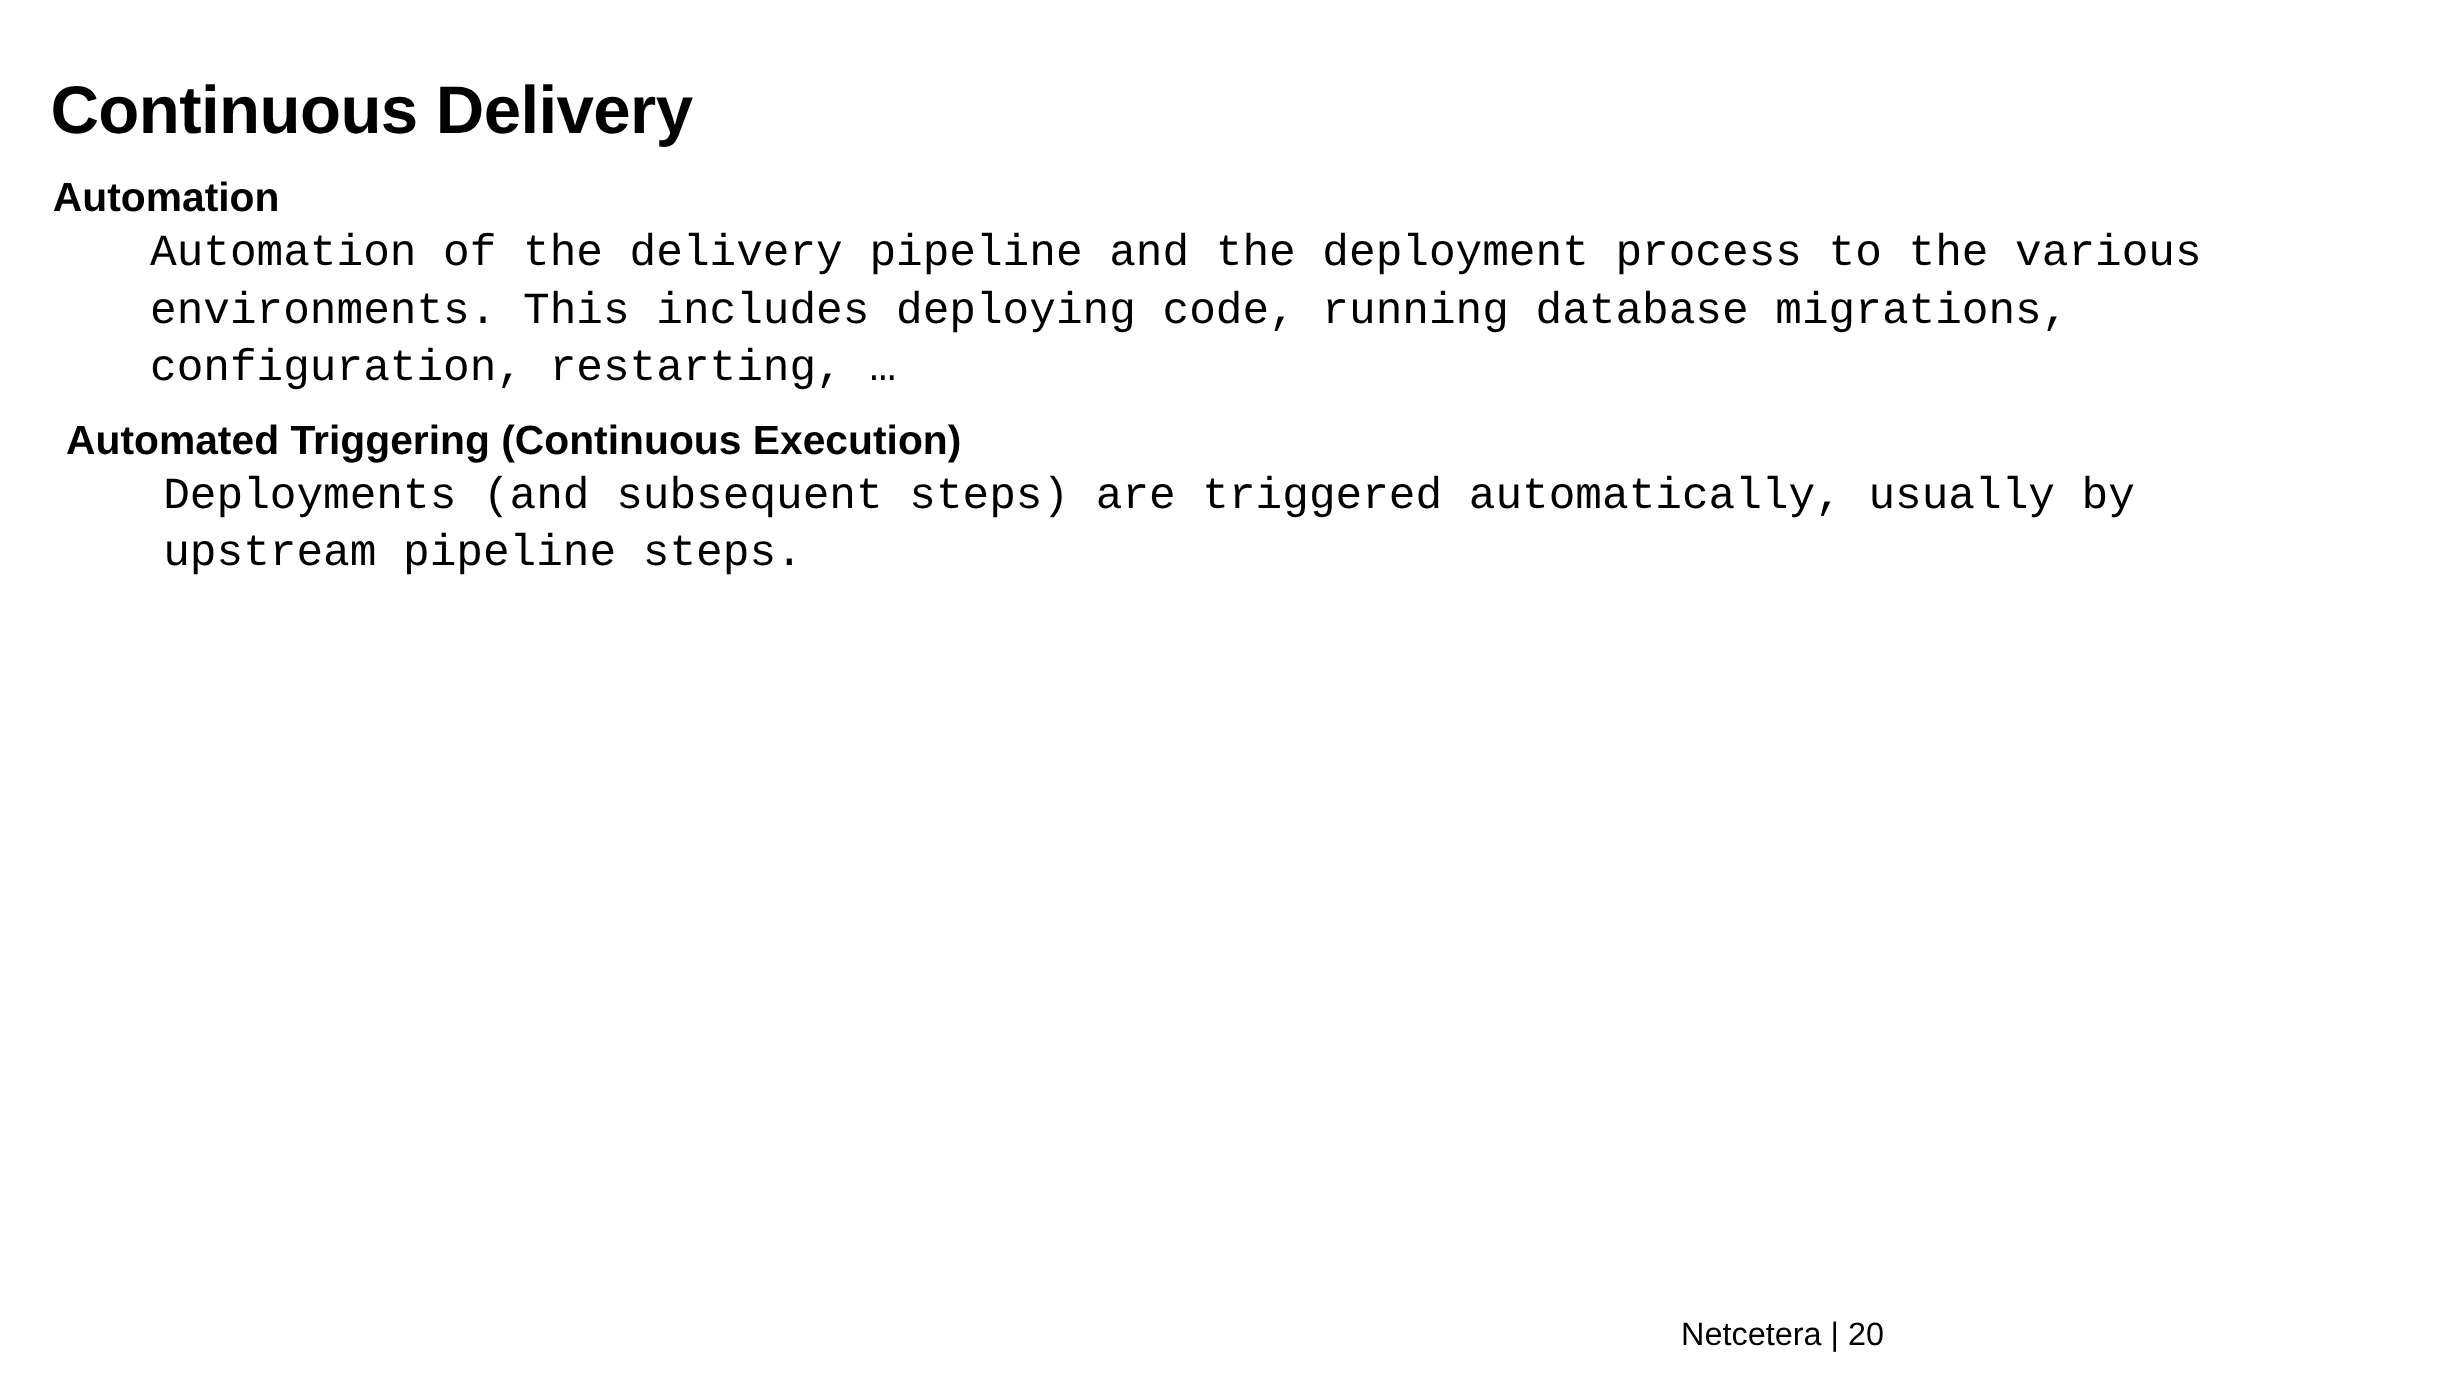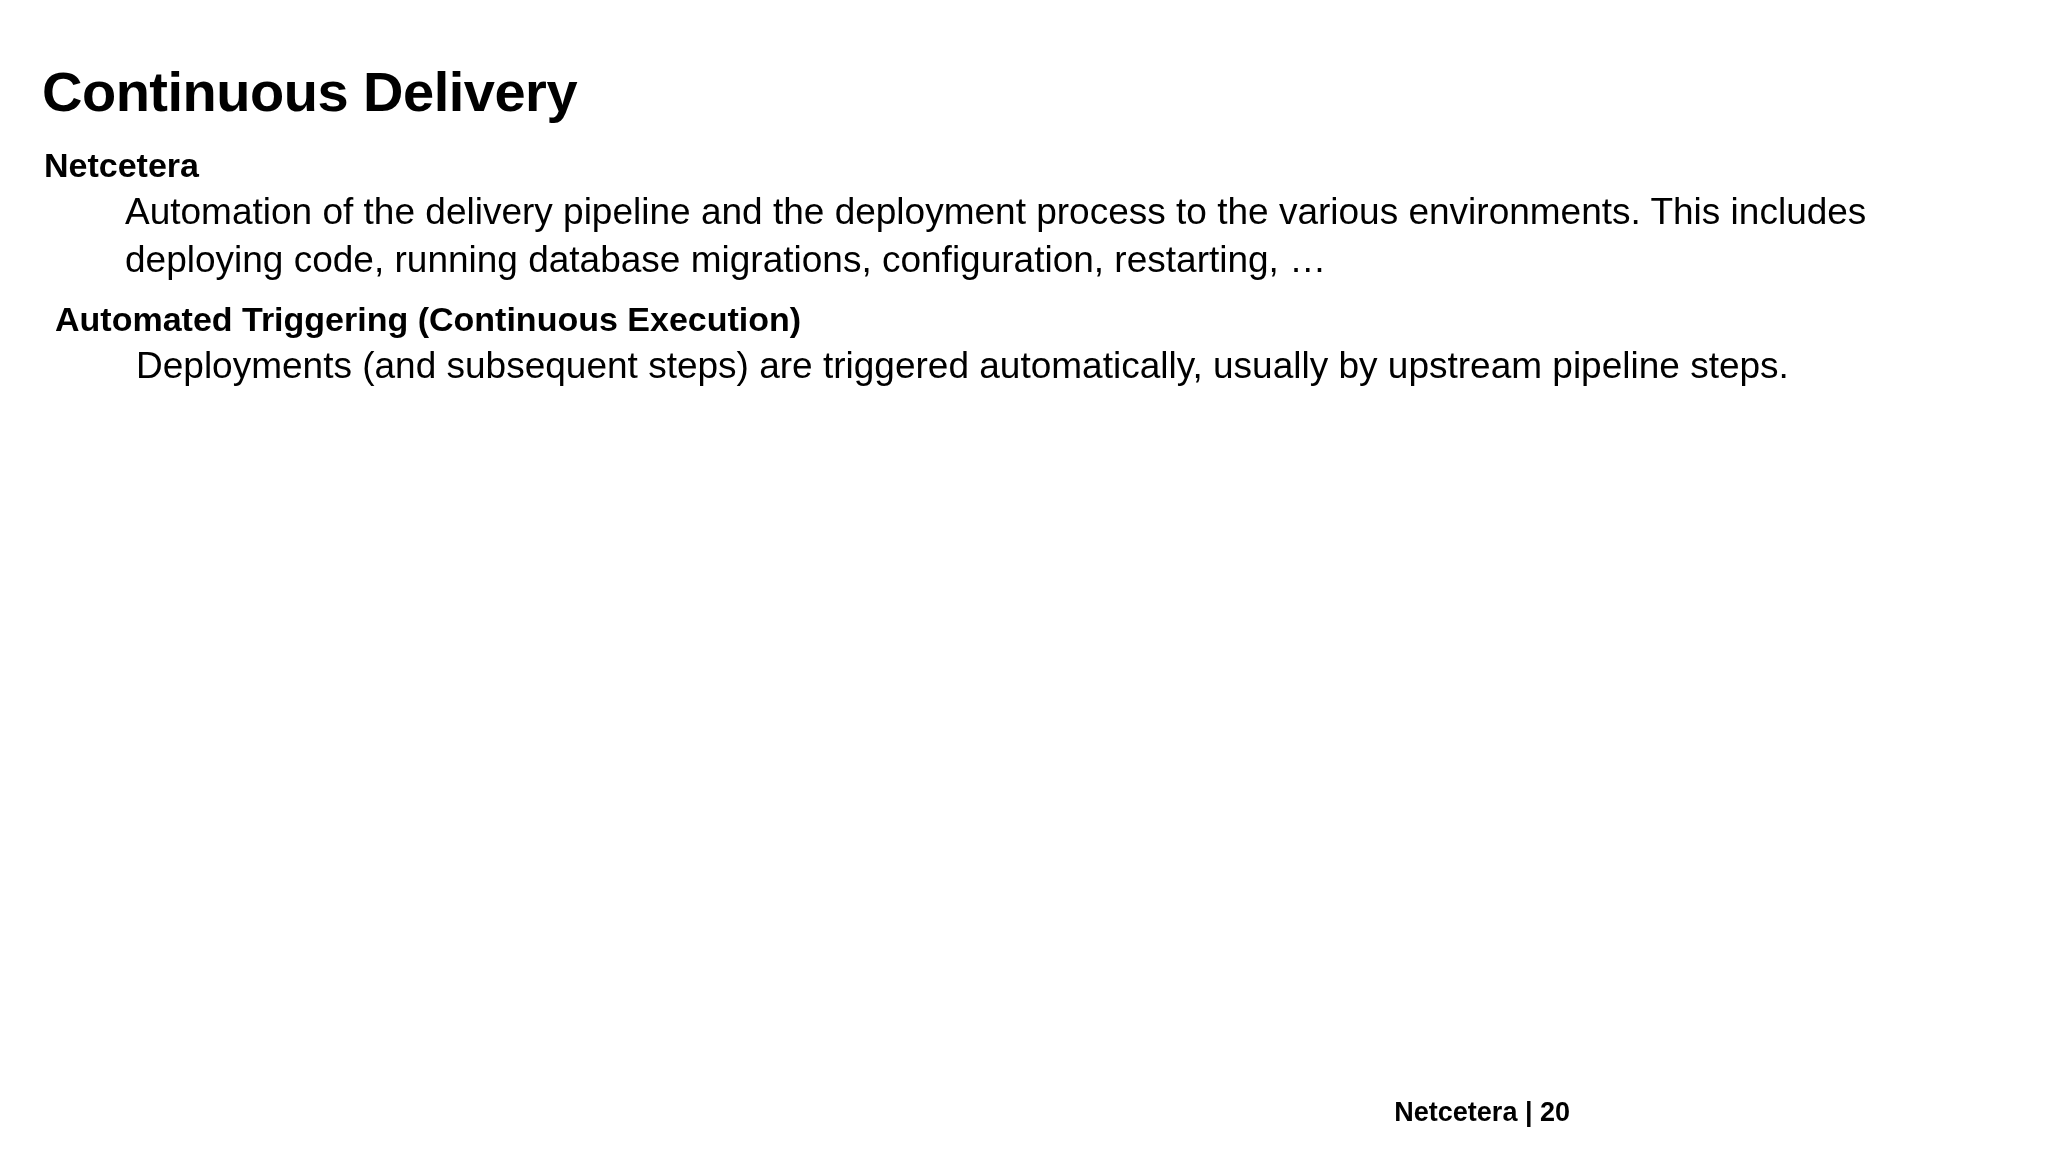--- a/index.html
+++ b/index.html
@@ -54,48 +54,49 @@
     letter-spacing: 0px;
   }
 
   .block-body {
     font-size: 37px;
     font-weight: 400;
     line-height: 1.30;
     margin: 0 0 18px 0;
     padding: 0 0 0 81px;
     max-width: 1790px;
+    font-family: Liberation Mono, monospace;
   }
 
   .block + .block {
     margin-top: 14px;
     margin-left: 11px;
   }
 
   .footer {
     position: absolute;
     right: 62px;
     bottom: 24px;
     font-size: 27px;
-    font-weight: 700;
+    font-weight: 400;
     line-height: 1.2;
     white-space: nowrap;
   }
 </style>
 </head>
 <body>
 
 <div class="slide">
 
   <h1 class="slide-title">Continuous Delivery</h1>
 
   <div class="content">
 
     <div class="block">
-      <div class="block-heading">Netcetera</div>
+      <div class="block-heading">Automation</div>
       <p class="block-body">Automation of the delivery pipeline and the deployment process to the various environments. This includes deploying code, running database migrations, configuration, restarting, …</p>
     </div>
 
     <div class="block">
       <div class="block-heading">Automated Triggering (Continuous Execution)</div>
       <p class="block-body">Deployments (and subsequent steps) are triggered automatically, usually by upstream pipeline steps.</p>
     </div>
 
 
   </div>

